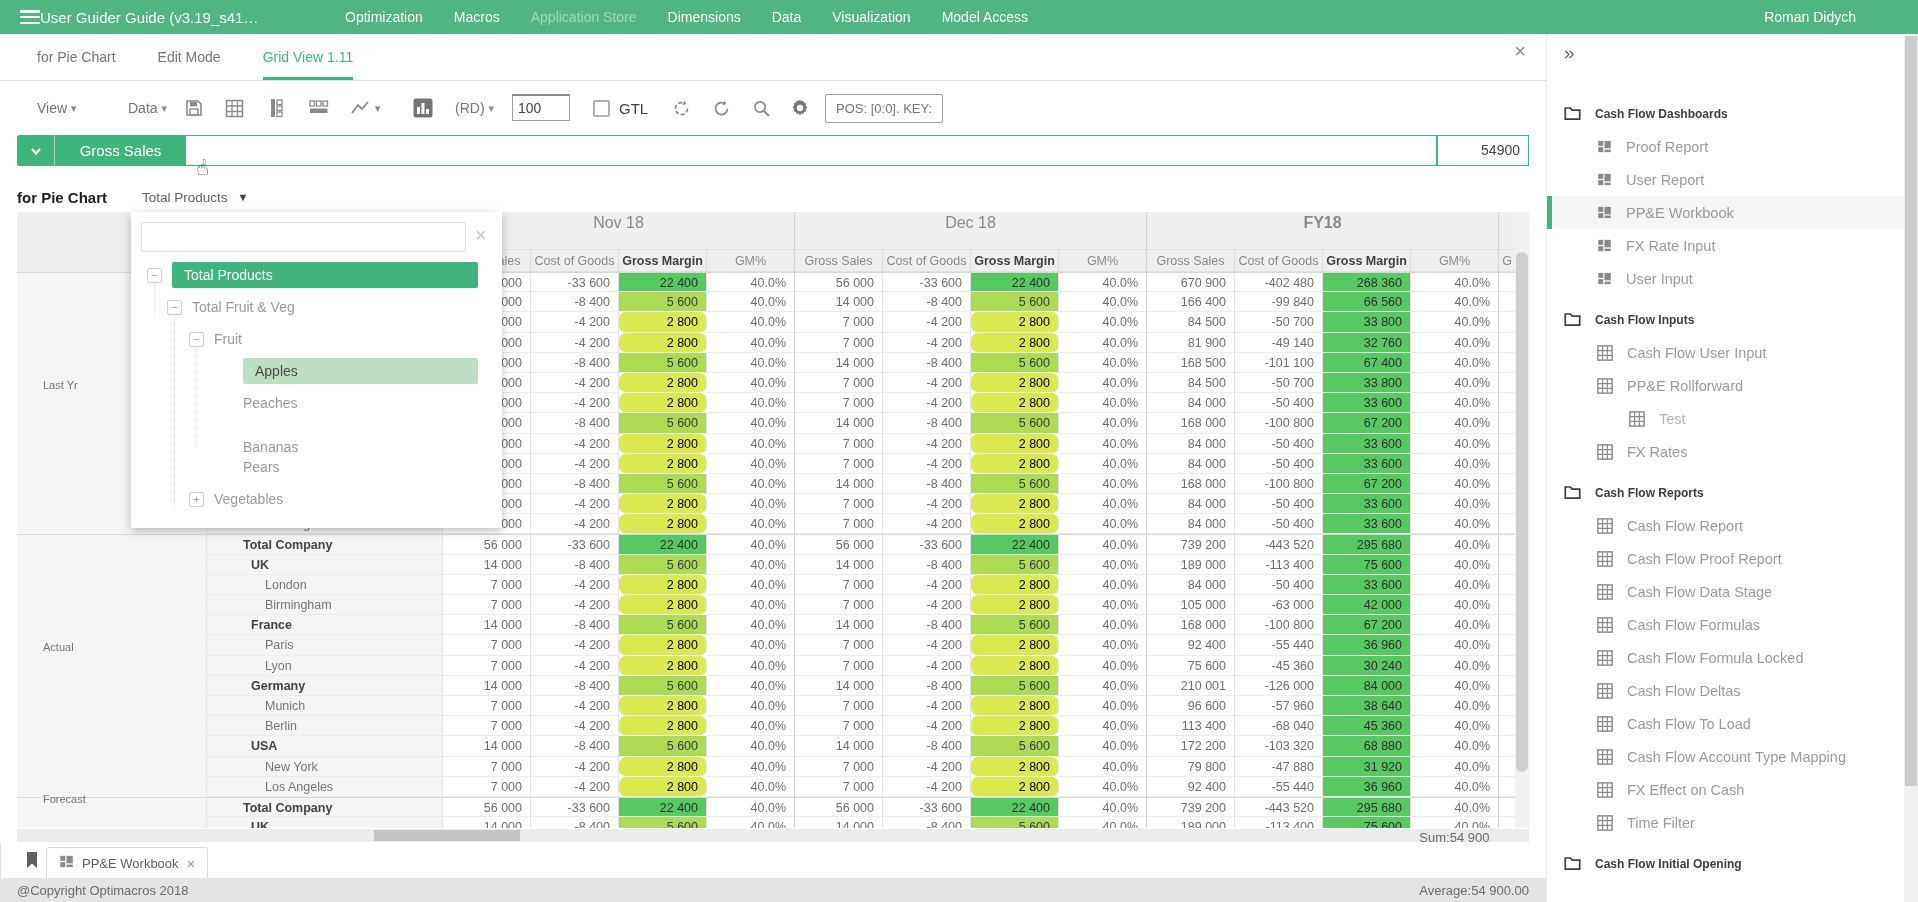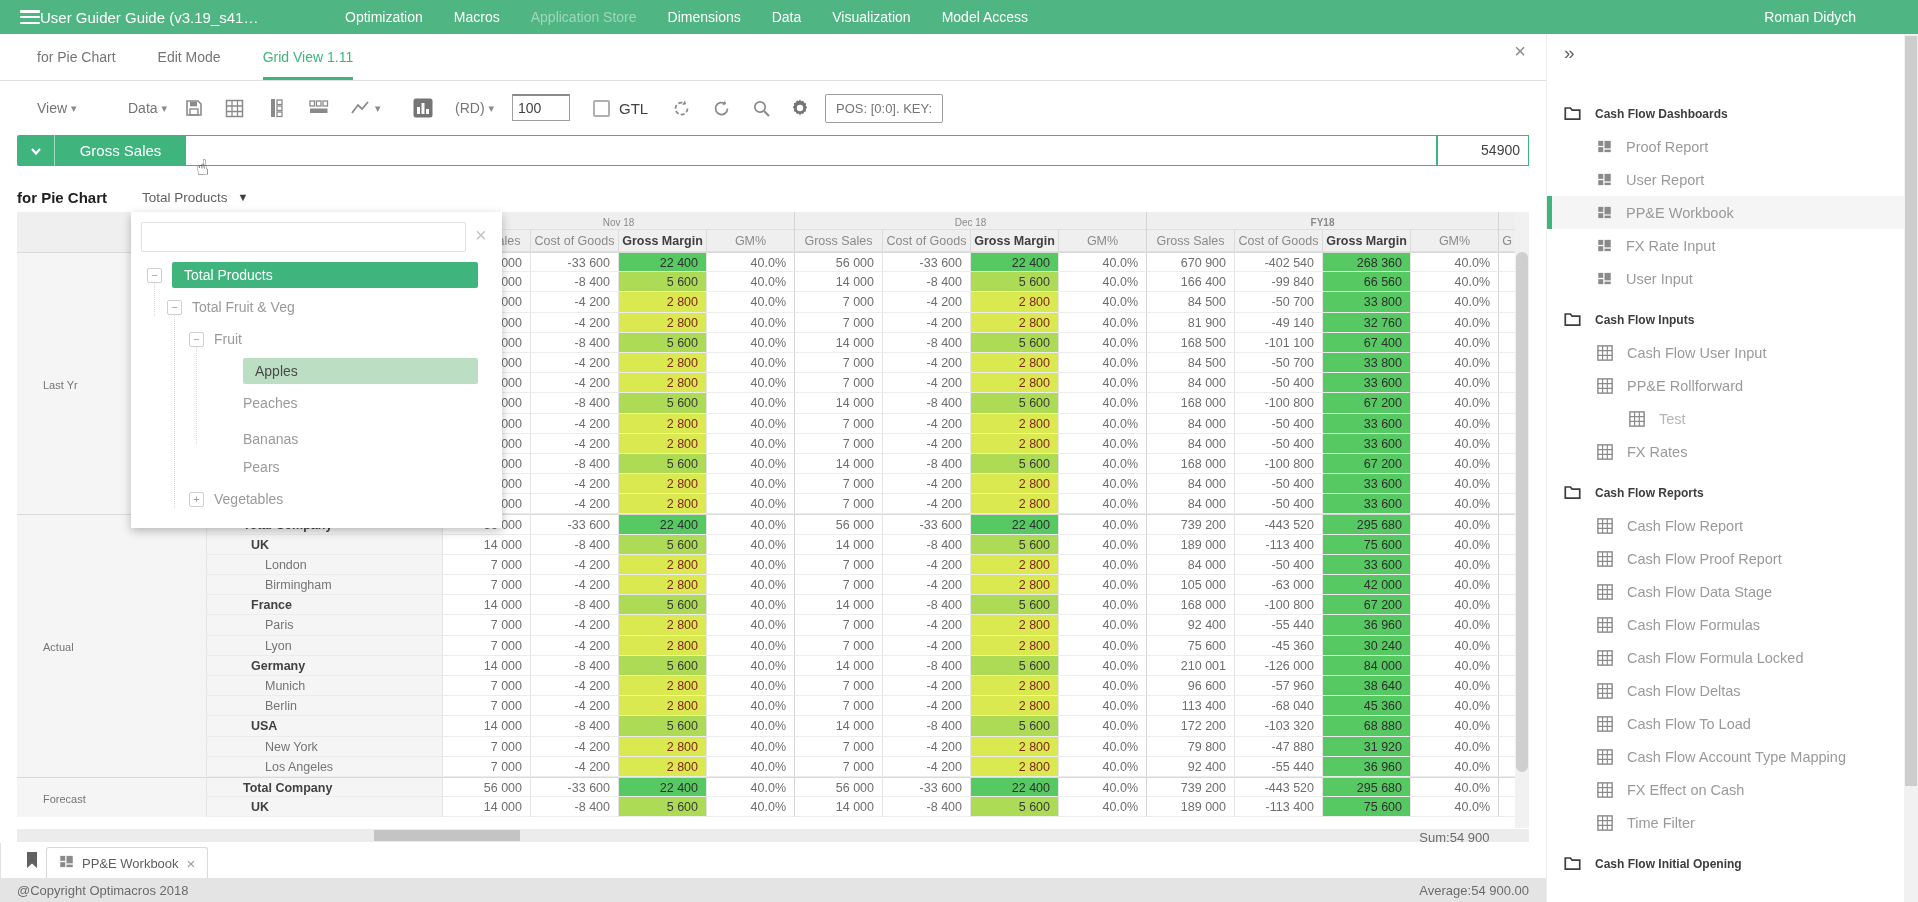--- a/index.html
+++ b/index.html
@@ -44,35 +44,35 @@
   #heading-row { position:absolute; left:17px; top:184px; height:26px; display:flex; align-items:center; }
   #pie-title { font-size:15px; font-weight:bold; color:#212121; }
   #dim-selector { margin-left:35px; font-size:13.5px; color:#616161; cursor:pointer; display:flex; align-items:center; }
   #dim-selector .sel-caret { margin-left:10px; font-size:11px; color:#424242; }
 
   
   #gridwrap { position:absolute; left:17px; top:212px; width:1512px; height:616px; overflow:hidden; background:#fff; }
   .grow { display:flex; }
   .gcell { flex:none; border-right:1px solid #e4e4e4; border-bottom:1px solid #ececec; font-size:12.5px; color:#6e6e6e; overflow:hidden; white-space:nowrap; }
   .hrow1 .gcell, .hrow2 .gcell { background:#efefef; color:#8a8a8a; border-right-color:#dcdcdc; border-bottom-color:#e0e0e0; }
-  .hrow1 .gcell { height:18px; line-height:22px; text-align:center; font-size:10px; }
+  .hrow1 .gcell { height:38px; line-height:22px; text-align:center; font-size:16px; }
   .hrow2 .gcell { height:22px; line-height:22px; text-align:center; font-size:12.5px; }
   .hrow2 .gm-h { color:#3f3f3f; font-weight:bold; }
   .fy-bold { font-weight:bold; color:#555; }
   .drow .gcell { height:20.2px; line-height:20.2px; }
   .c-sec { width:190px; background:#f5f5f5; border-bottom-color:transparent !important; }
   .c-lab { width:236px; background:#f5f5f5; padding-left:36px; color:#757575; }
   .c-lab.l0 { font-weight:bold; color:#424242; padding-left:36px; }
   .c-lab.l1 { font-weight:bold; color:#424242; padding-left:44px; }
   .c-lab.l2 { padding-left:58px; }
   .c-val { width:88px; text-align:right; padding-right:8px; background:#fff; }
   .c-part { width:16px; background:#fff; border-right:none; }
   .g1 { background:#57c963; color:#2f2f2f; }
   .g2 { background:#aedb56; color:#3a3a3a; }
-  .g3 { background:#d9e94f; color:#7f1d1d; }
+  .g3 { background:#d9e94f; color:#000000;border-radius:7px; }
   .sec-start .gcell { border-top:1px solid #d9d9d9; }
   .grp-b { border-right:1px solid #d5d5d5 !important; }
   .sec-label { position:absolute; left:26px; font-size:11px; color:#757575; }
   #grid-vscroll { position:absolute; right:0; top:0; width:14px; height:616px; background:#f1f1f1; }
   #grid-vthumb { position:absolute; right:1px; top:40px; width:12px; height:520px; background:#cfcfcf; border-radius:6px; }
 
   
   #tree-popup { position:absolute; left:131px; top:212px; width:371px; height:316px; background:#fff; box-shadow:0 3px 9px rgba(0,0,0,0.25); z-index:40; }
   #tree-search { position:absolute; left:10px; top:10px; width:325px; height:30px; border:1px solid #e0e0e0; border-radius:2px; font-size:13px; padding:0 8px; font-family:"Liberation Sans",sans-serif; }
   #tree-clear { position:absolute; left:344px; top:12px; font-size:20px; color:#c4c4c4; cursor:pointer; }
@@ -285,21 +285,21 @@
         <div class="gcell c-lab l0">Total Company</div>
         <div class="gcell c-val">56 000</div>
         <div class="gcell c-val">-33 600</div>
         <div class="gcell c-val g1">22 400</div>
         <div class="gcell c-val grp-b">40.0%</div>
         <div class="gcell c-val">56 000</div>
         <div class="gcell c-val">-33 600</div>
         <div class="gcell c-val g1">22 400</div>
         <div class="gcell c-val grp-b">40.0%</div>
         <div class="gcell c-val">670 900</div>
-        <div class="gcell c-val">-402 540</div>
+        <div class="gcell c-val">-402 480</div>
         <div class="gcell c-val g1">268 360</div>
         <div class="gcell c-val grp-b">40.0%</div>
         <div class="gcell c-part"></div>
       </div>
       <div class="grow drow">
         <div class="gcell c-sec"></div>
         <div class="gcell c-lab l1">UK</div>
         <div class="gcell c-val">14 000</div>
         <div class="gcell c-val">-8 400</div>
         <div class="gcell c-val g2">5 600</div>
@@ -783,21 +783,21 @@
       <div class="titem" style="top: 114px; left: 58px;">
         <div class="toggle">−</div>
         <div class="tlabel">Fruit</div>
       </div>
       <div class="titem" style="top: 146px; left: 112px;">
         <div class="tlabel tchip hovered" style="width: 235px;">Apples</div>
       </div>
       <div class="titem" style="top: 178px; left: 112px;">
         <div class="tlabel">Peaches</div>
       </div>
-      <div class="titem" style="top: 214px; left: 112px;">
+      <div class="titem" style="top: 222px; left: 112px;">
         <div class="tlabel">Bananas</div>
       </div>
       <div class="titem" style="top: 242px; left: 112px;">
         <div class="tlabel">Pears</div>
       </div>
       <div class="titem" style="top: 274px; left: 58px;">
         <div class="toggle">+</div>
         <div class="tlabel">Vegetables</div>
       </div>
     </div>

